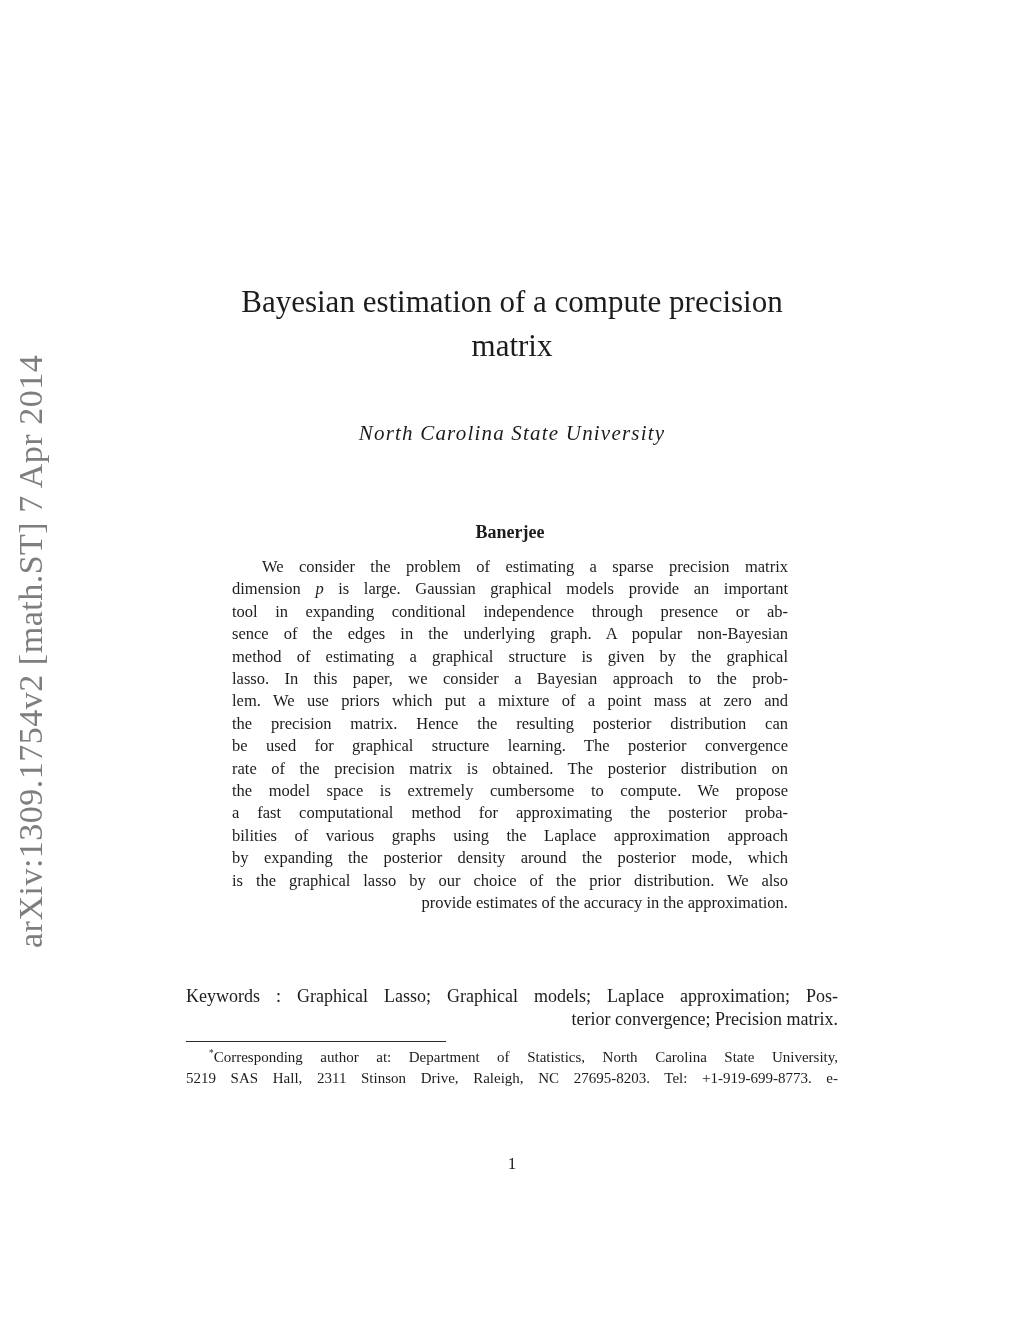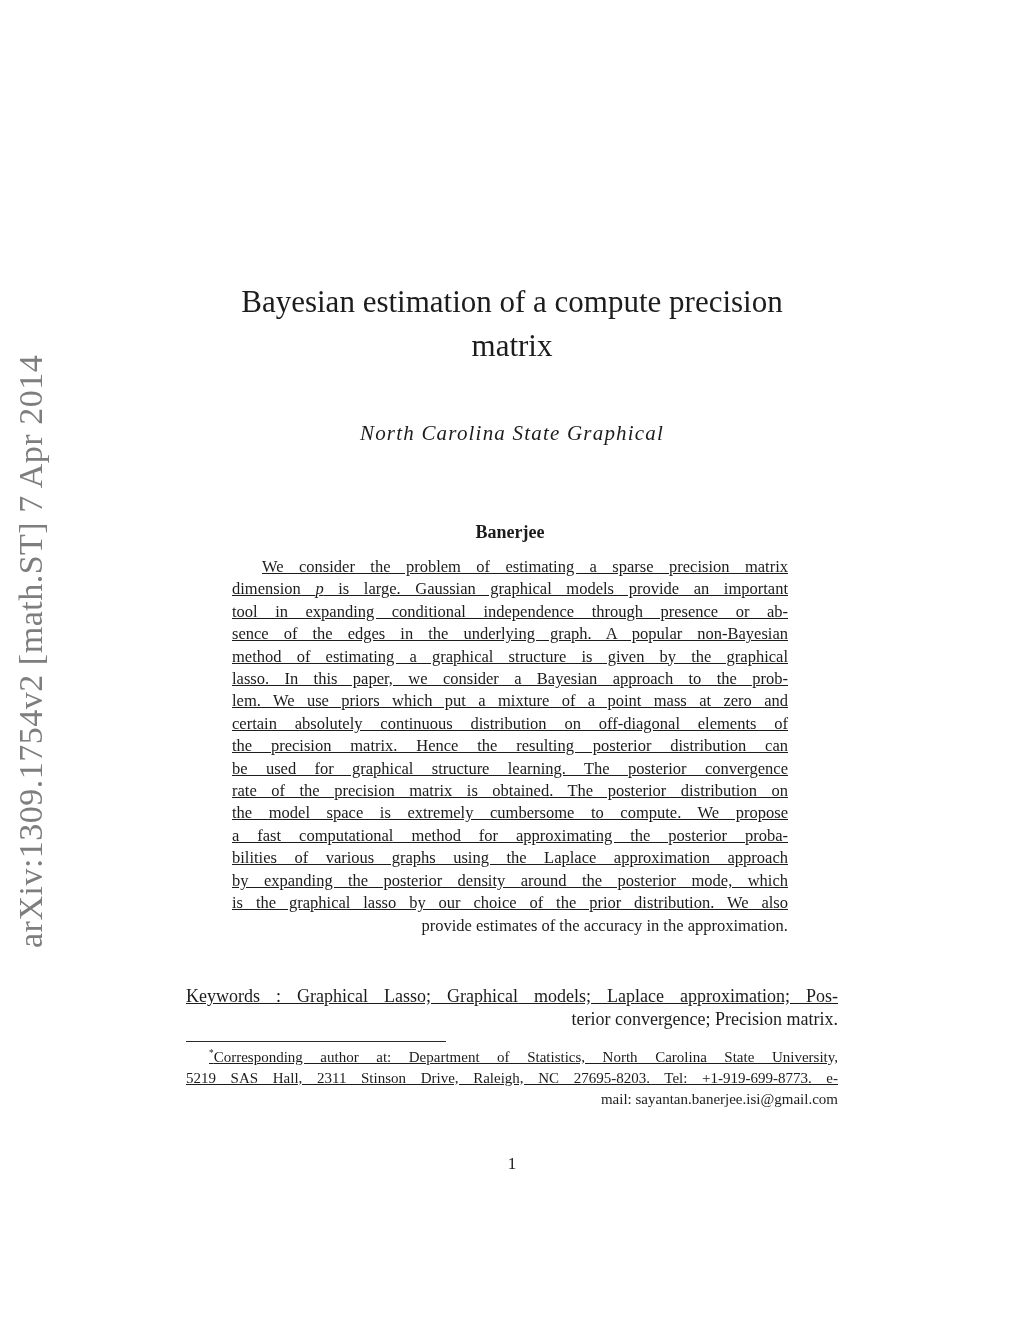--- a/index.html
+++ b/index.html
@@ -61,21 +61,21 @@
   }
   .abs {
     position: absolute;
     left: 232px;
     width: 556px;
     top: 556px;
     font-size: 16.5px;
     line-height: 22.4px;
   }
   .al { text-align: right; }
-  .j  { text-align: justify; text-align-last: justify; text-decoration: underline; }
+  .j  { text-align: justify; text-align-last: justify; }
   .indent { text-indent: 30px; }
   .kw {
     position: absolute;
     left: 186px;
     width: 652px;
     top: 985px;
     font-size: 18px;
     line-height: 23.2px;
   }
   .rule {
@@ -113,33 +113,32 @@
 <div class="page">
 
   <div class="watermark">arXiv:1309.1754v2 [math.ST] 7 Apr 2014</div>
 
   <div class="title">
     <div>Bayesian estimation of a compute precision</div>
     <div>matrix</div>
   </div>
 
 
-  <div class="affil">North Carolina State Graphical</div>
+  <div class="affil">North Carolina State University</div>
 
   <div class="abs-head">Banerjee</div>
 
   <div class="abs">
     <div class="al j indent">We consider the problem of estimating a sparse precision matrix</div>
     <div class="al j"><span>dimension </span><i class="mvar">p</i><span> is large. Gaussian graphical models provide an important</span></div>
     <div class="al j">tool in expanding conditional independence through presence or ab-</div>
     <div class="al j">sence of the edges in the underlying graph. A popular non-Bayesian</div>
     <div class="al j">method of estimating a graphical structure is given by the graphical</div>
     <div class="al j">lasso. In this paper, we consider a Bayesian approach to the prob-</div>
     <div class="al j">lem. We use priors which put a mixture of a point mass at zero and</div>
-    <div class="al j">certain absolutely continuous distribution on off-diagonal elements of</div>
     <div class="al j">the precision matrix. Hence the resulting posterior distribution can</div>
     <div class="al j">be used for graphical structure learning. The posterior convergence</div>
     <div class="al j">rate of the precision matrix is obtained. The posterior distribution on</div>
     <div class="al j">the model space is extremely cumbersome to compute. We propose</div>
     <div class="al j">a fast computational method for approximating the posterior proba-</div>
     <div class="al j">bilities of various graphs using the Laplace approximation approach</div>
     <div class="al j">by expanding the posterior density around the posterior mode, which</div>
     <div class="al j">is the graphical lasso by our choice of the prior distribution. We also</div>
     <div class="al">provide estimates of the accuracy in the approximation.</div>
   </div>
@@ -147,18 +146,17 @@
   <div class="kw">
     <div class="al j">Keywords : Graphical Lasso; Graphical models; Laplace approximation; Pos-</div>
     <div class="al">terior convergence; Precision matrix.</div>
   </div>
 
   <div class="rule"></div>
 
   <div class="fn">
     <div class="al j fl1"><sup>*</sup><span>Corresponding author at: Department of Statistics, North Carolina State University,</span></div>
     <div class="al j">5219 SAS Hall, 2311 Stinson Drive, Raleigh, NC 27695-8203. Tel: +1-919-699-8773. e-</div>
-    <div class="al">mail: sayantan.banerjee.isi@gmail.com</div>
   </div>
 
   <div class="pageno">1</div>
 
 </div>
 
 </body></html>

